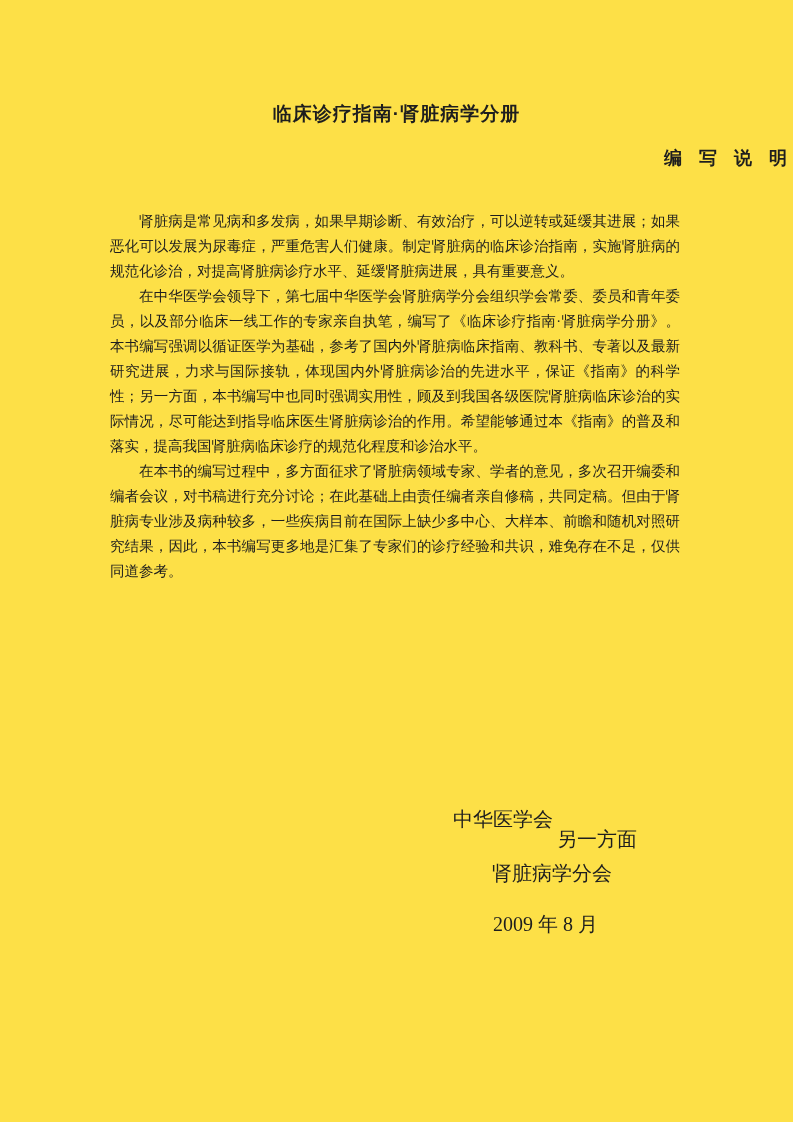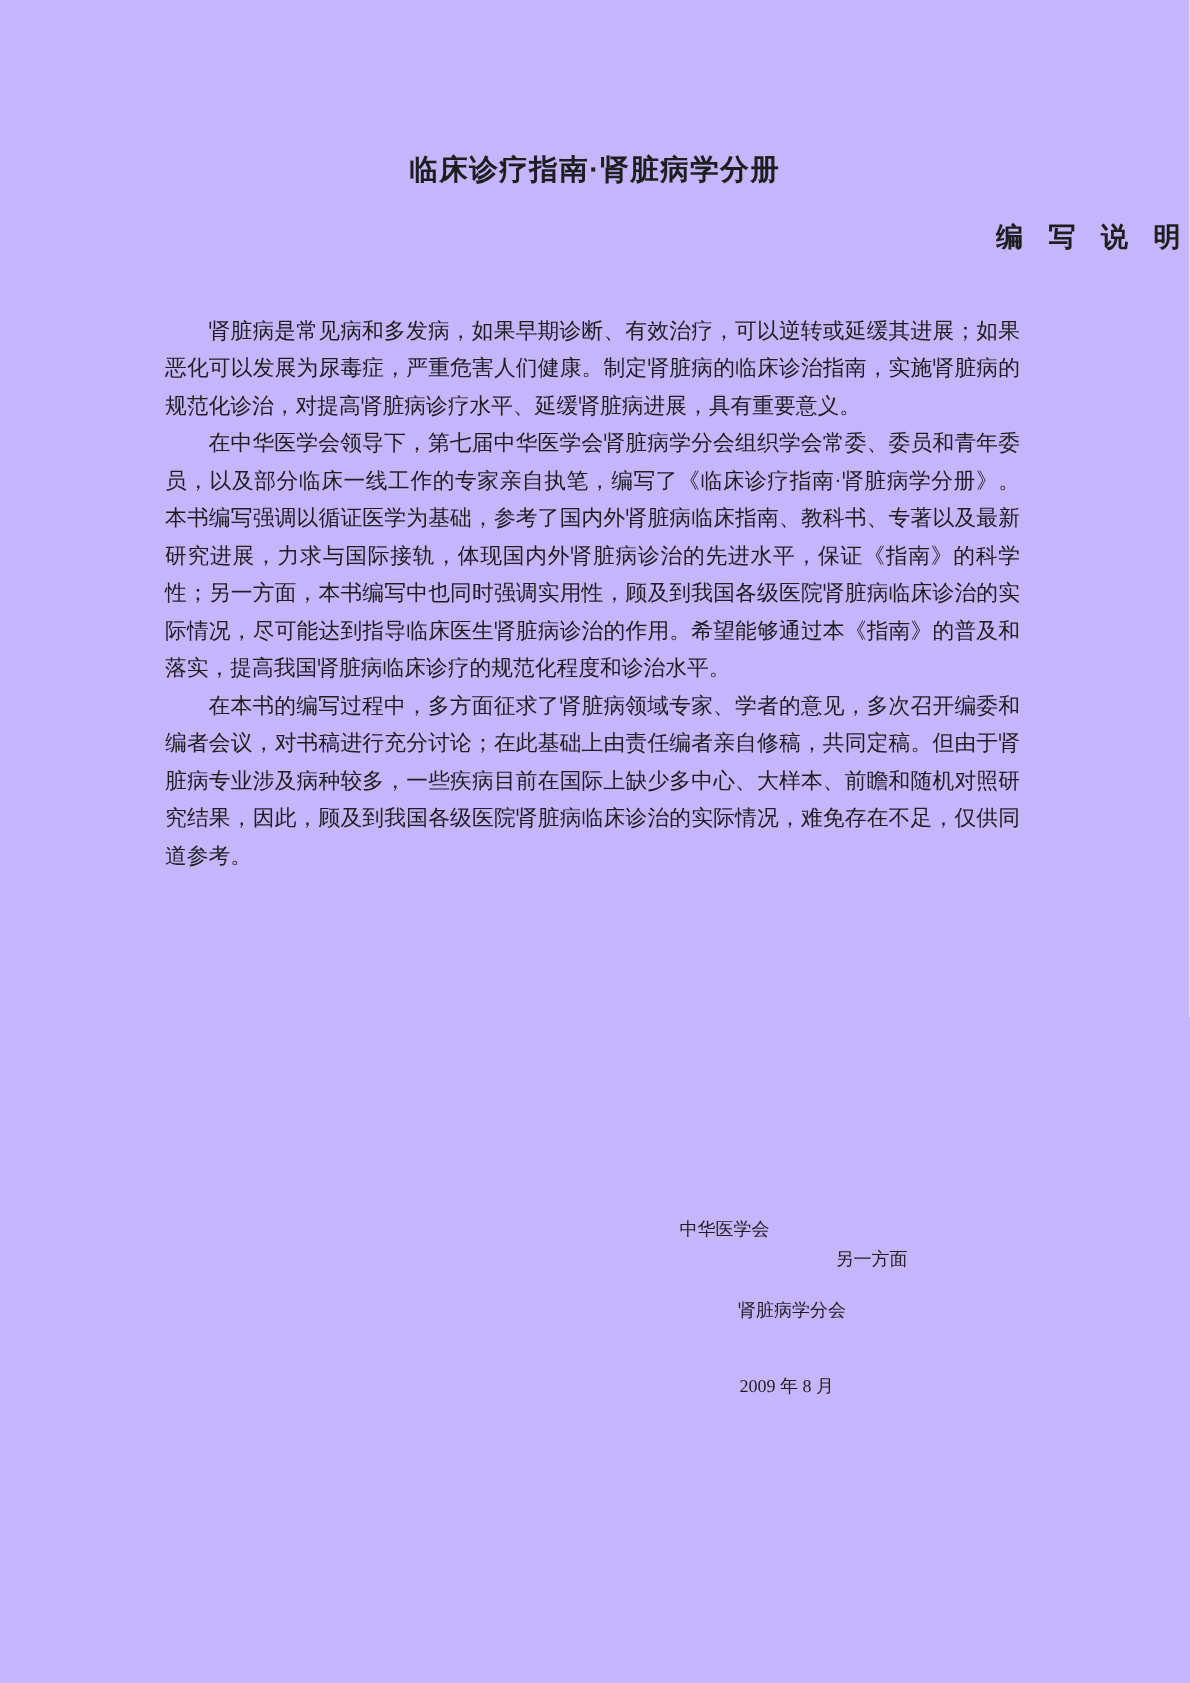--- a/index.html
+++ b/index.html
@@ -6,21 +6,21 @@
   html, body {
     margin: 0;
     padding: 0;
     background: #ffffff;
   }
   .page {
     position: relative;
     width: 793px;
     height: 1122px;
     margin: 0 auto;
-    background: #c4b5fd;
+    background: #fde047;
     overflow: hidden;
     color: #1e1e1e;
   }
   .doc-title {
     position: absolute;
     top: 101px;
     left: 0;
     width: 100%;
     margin: 0;
     text-align: center;
@@ -54,42 +54,42 @@
     text-align: justify;
   }
   .doc-body p {
     margin: 0;
     padding: 0;
     text-indent: 2em;
   }
   .sig-line {
     position: absolute;
     font-family: "Liberation Serif", "DejaVu Serif", serif;
-    font-size: 12px;
+    font-size: 20px;
     line-height: 22px;
     white-space: nowrap;
   }
   .sig-org1  { left: 453px; top: 808px; }
   .sig-role  { left: 557px; top: 828px; }
   .sig-org2  { left: 452px; top: 862px; margin-left: 40px; }
   .doc-date  { left: 493px; top: 901px; margin-top: 12px; }
 </style>
 </head>
 <body>
 
 <div class="page">
 
   <h1 class="doc-title">临床诊疗指南·肾脏病学分册</h1>
 
   <h2 class="doc-subtitle">编 写 说 明</h2>
 
   <div class="doc-body">
     <p>肾脏病是常见病和多发病，如果早期诊断、有效治疗，可以逆转或延缓其进展；如果恶化可以发展为尿毒症，严重危害人们健康。制定肾脏病的临床诊治指南，实施肾脏病的规范化诊治，对提高肾脏病诊疗水平、延缓肾脏病进展，具有重要意义。</p>
     <p>在中华医学会领导下，第七届中华医学会肾脏病学分会组织学会常委、委员和青年委员，以及部分临床一线工作的专家亲自执笔，编写了《临床诊疗指南·肾脏病学分册》。本书编写强调以循证医学为基础，参考了国内外肾脏病临床指南、教科书、专著以及最新研究进展，力求与国际接轨，体现国内外肾脏病诊治的先进水平，保证《指南》的科学性；另一方面，本书编写中也同时强调实用性，顾及到我国各级医院肾脏病临床诊治的实际情况，尽可能达到指导临床医生肾脏病诊治的作用。希望能够通过本《指南》的普及和落实，提高我国肾脏病临床诊疗的规范化程度和诊治水平。</p>
-    <p>在本书的编写过程中，多方面征求了肾脏病领域专家、学者的意见，多次召开编委和编者会议，对书稿进行充分讨论；在此基础上由责任编者亲自修稿，共同定稿。但由于肾脏病专业涉及病种较多，一些疾病目前在国际上缺少多中心、大样本、前瞻和随机对照研究结果，因此，顾及到我国各级医院肾脏病临床诊治的实际情况，难免存在不足，仅供同道参考。</p>
+    <p>在本书的编写过程中，多方面征求了肾脏病领域专家、学者的意见，多次召开编委和编者会议，对书稿进行充分讨论；在此基础上由责任编者亲自修稿，共同定稿。但由于肾脏病专业涉及病种较多，一些疾病目前在国际上缺少多中心、大样本、前瞻和随机对照研究结果，因此，本书编写更多地是汇集了专家们的诊疗经验和共识，难免存在不足，仅供同道参考。</p>
   </div>
 
   <div class="sig-line sig-org1">中华医学会</div>
 
   <div class="sig-line sig-role">另一方面</div>
 
   <div class="sig-line sig-org2">肾脏病学分会</div>
 
   <div class="sig-line doc-date">2009 年 8 月</div>
 

